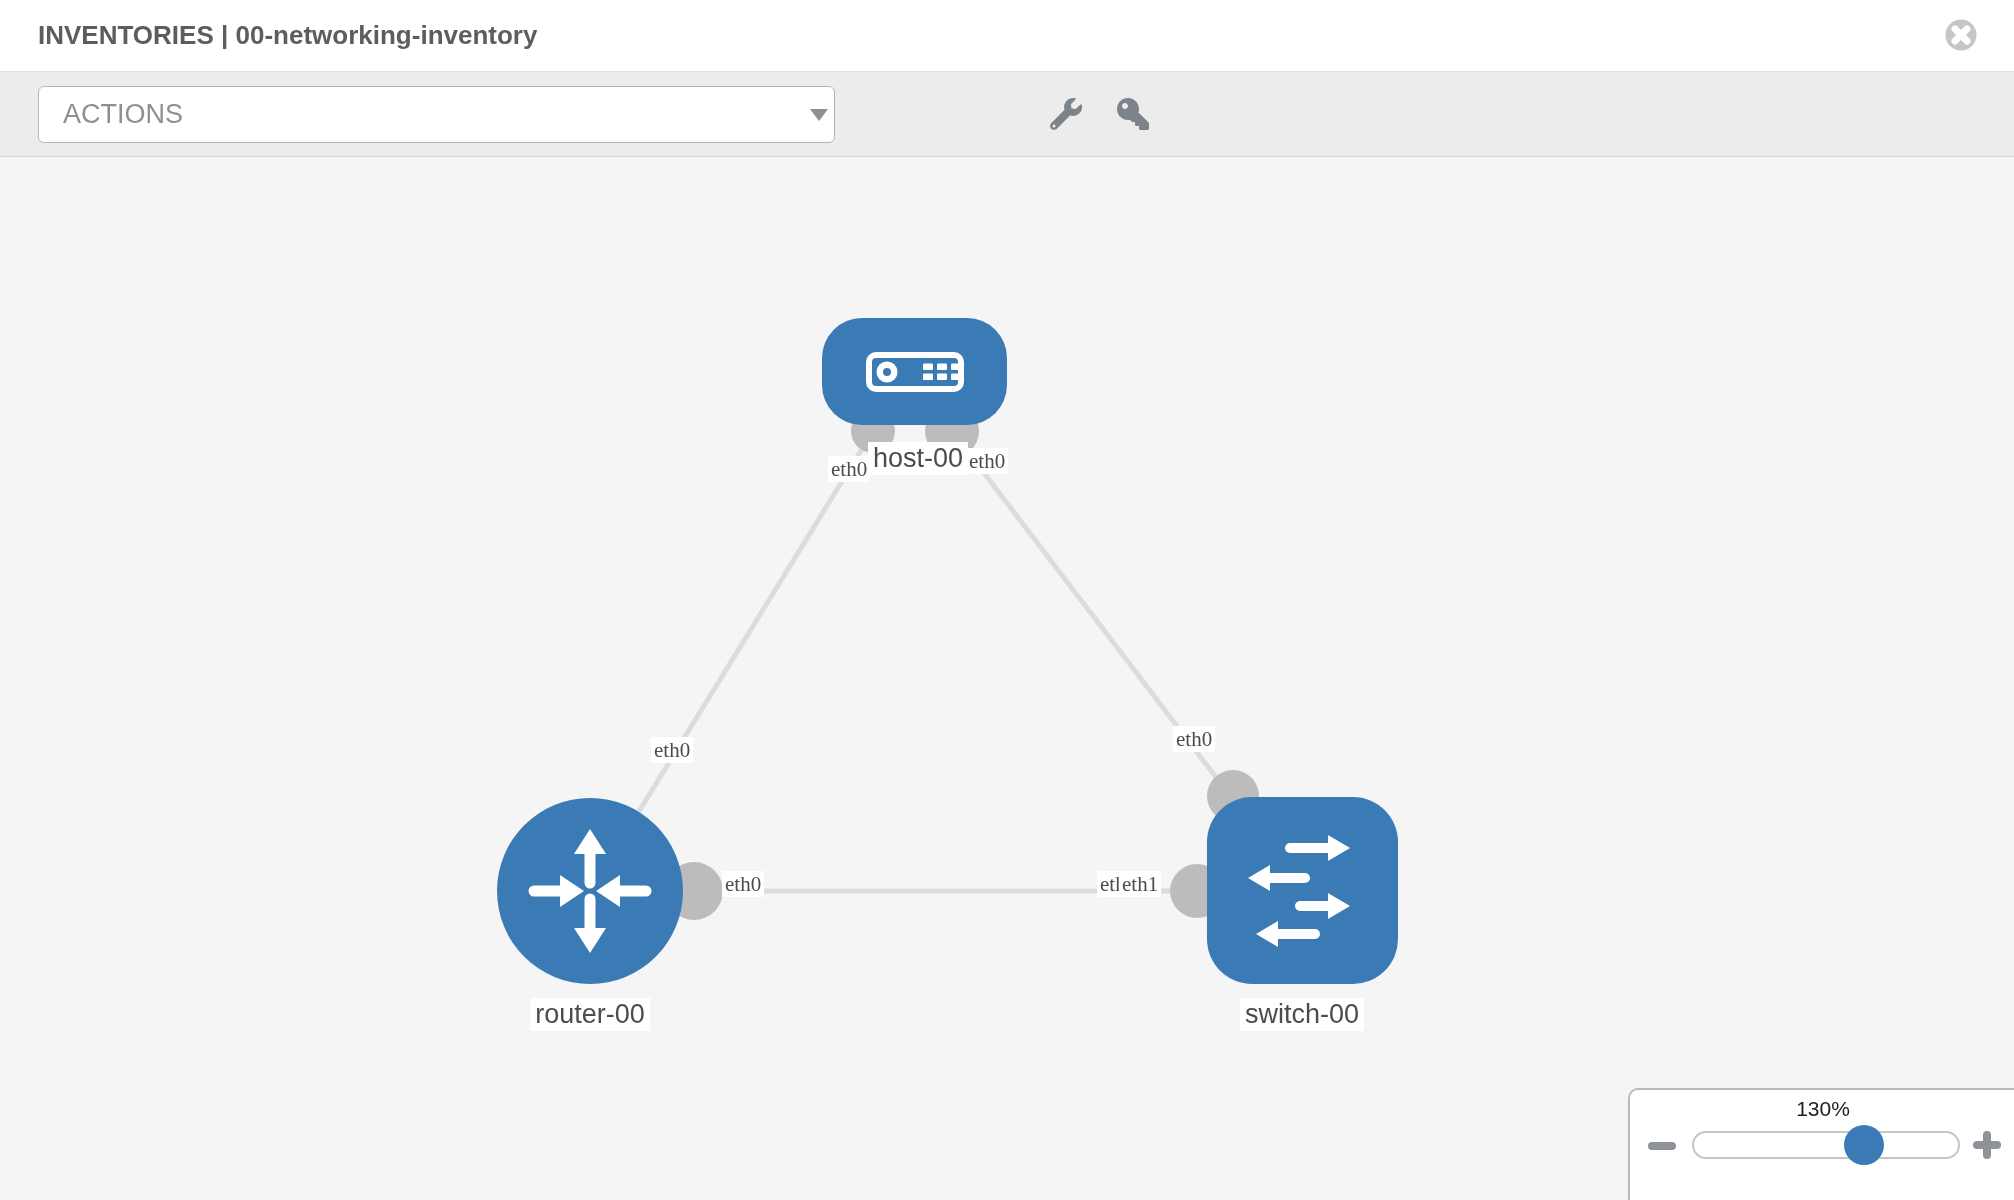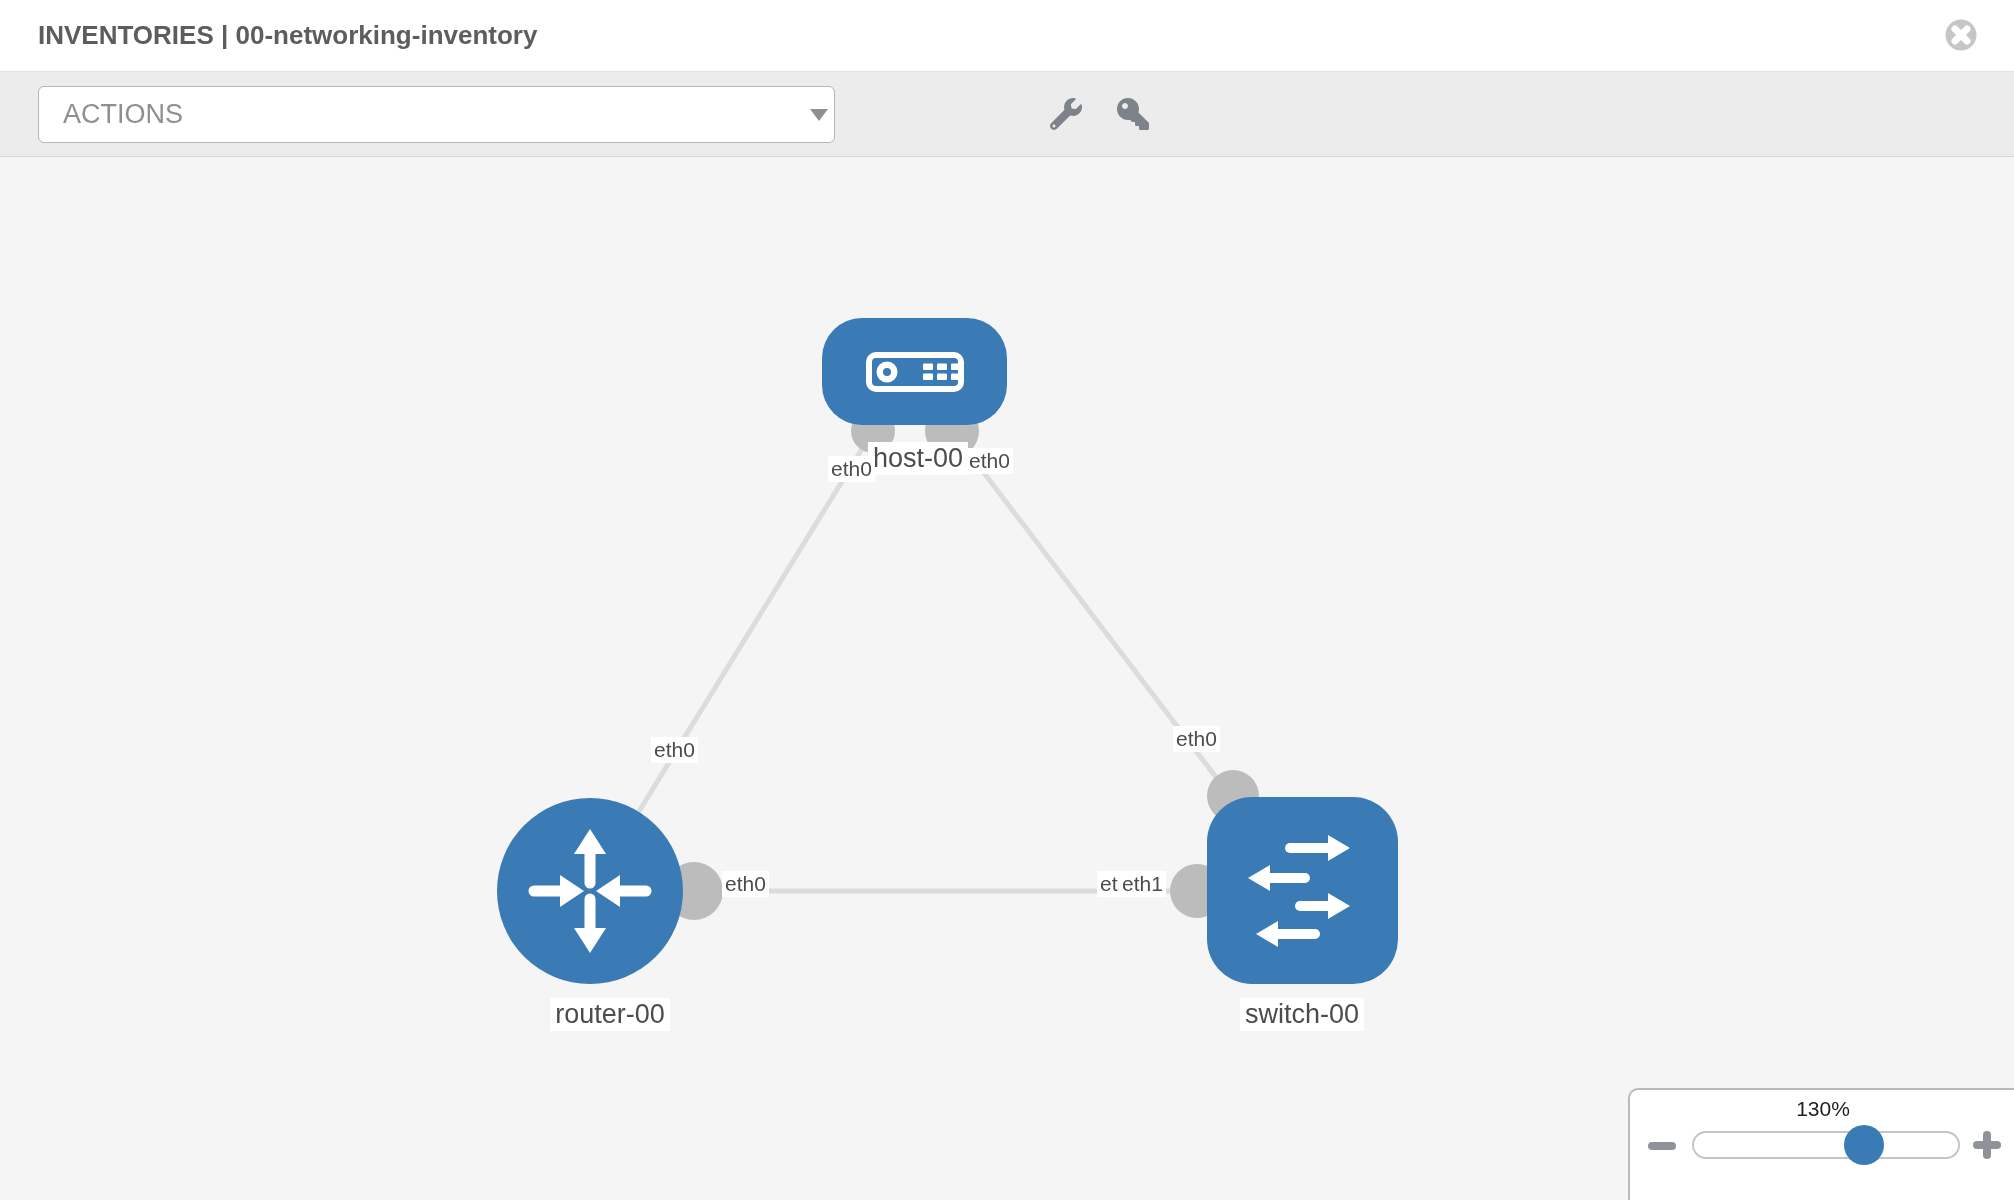--- a/index.html
+++ b/index.html
@@ -28,21 +28,21 @@
   .tool-btn svg{width:32px;height:32px;fill:var(--icon_gray);}
   .wrench-btn{left:1044px;}
   .key-btn{left:1111px;}
 
   
   .canvas{position:absolute;left:0;top:157px;width:2014px;height:1043px;background:var(--canvas_bg);}
   .canvas svg.topology{position:absolute;left:0;top:0;}
   .node-label{position:absolute;transform:translateX(-50%);background:#fff;color:var(--label_text);
               font-size:27px;line-height:1.15;padding:1px 5px;white-space:nowrap;z-index:3;text-align:center;}
   .iface-label{position:absolute;background:#fff;color:var(--label_text);font-size:21px;
-               line-height:1.25;padding:0 3px;white-space:nowrap;z-index:3;}
+               line-height:1.25;padding:0 3px;white-space:nowrap;z-index:3;font-family:Liberation Serif, serif;}
   .iface-behind{z-index:2;}
 
   
   .zoom-panel{position:absolute;left:1628px;top:1088px;width:400px;height:120px;background:#fff;
               border-top:2px solid #b9b9b9;border-left:2px solid #b9b9b9;border-top-left-radius:10px;z-index:6;}
   .zoom-level{position:absolute;left:0;top:7px;width:386px;text-align:center;font-size:21px;color:#1e1e1e;}
   .hbar{position:absolute;background:var(--plusminus_gray);border-radius:4px;}
   .minus-btn{position:absolute;left:16px;top:40px;width:34px;height:30px;cursor:pointer;}
   .minus-btn .hbar{left:2px;top:12px;width:28px;height:8px;}
   .plus-btn{position:absolute;left:341px;top:38px;width:34px;height:34px;cursor:pointer;}
@@ -146,21 +146,21 @@
             <polygon points="-54,-12 -32,-25 -32,1" stroke="none"></polygon>
           <line x1="-2" y1="16" x2="28" y2="16"></line>
             <polygon points="48,16 26,3 26,29" stroke="none"></polygon>
           <line x1="13" y1="44" x2="-26" y2="44"></line>
             <polygon points="-46,44 -24,31 -24,57" stroke="none"></polygon>
         </g>
       </g>
     </svg>
 
     <div class="node-label" style="left:918px;top:285px;">host-00</div>
-    <div class="node-label" style="left:590px;top:841px;margin-left:20px;">router-00</div>
+    <div class="node-label" style="left:590px;top:841px;">router-00</div>
     <div class="node-label" style="left:1302px;top:841px;">switch-00</div>
 
     <div class="iface-label" style="left:828px;top:299px;">eth0</div>
     <div class="iface-label" style="left:966px;top:291px;">eth0</div>
     <div class="iface-label" style="left:651px;top:580px;">eth0</div>
     <div class="iface-label" style="left:1173px;top:569px;">eth0</div>
     <div class="iface-label" style="left:722px;top:714px;">eth0</div>
     <div class="iface-label iface-behind" style="left:1097px;top:714px;">eth0</div>
     <div class="iface-label" style="left:1119px;top:714px;">eth1</div>
   </div>

